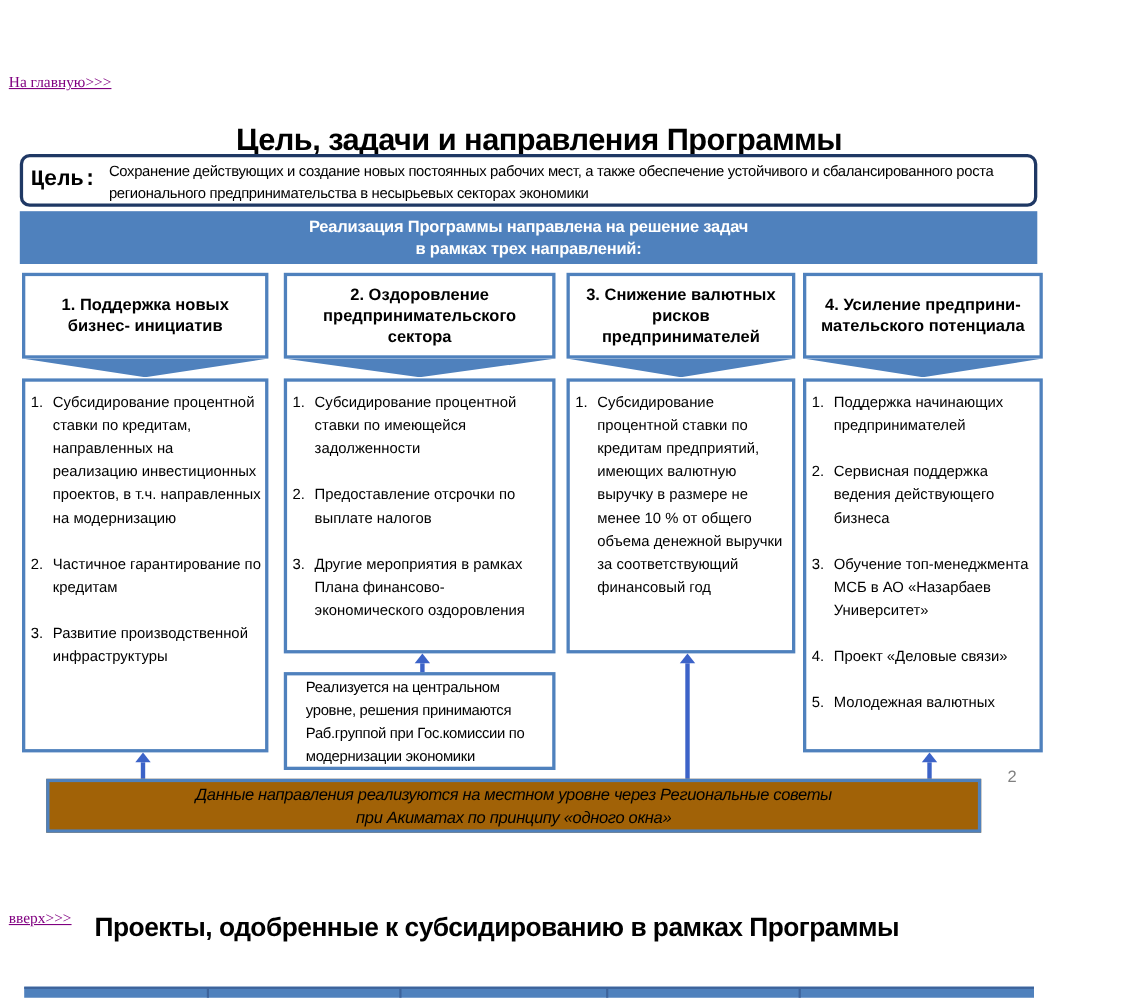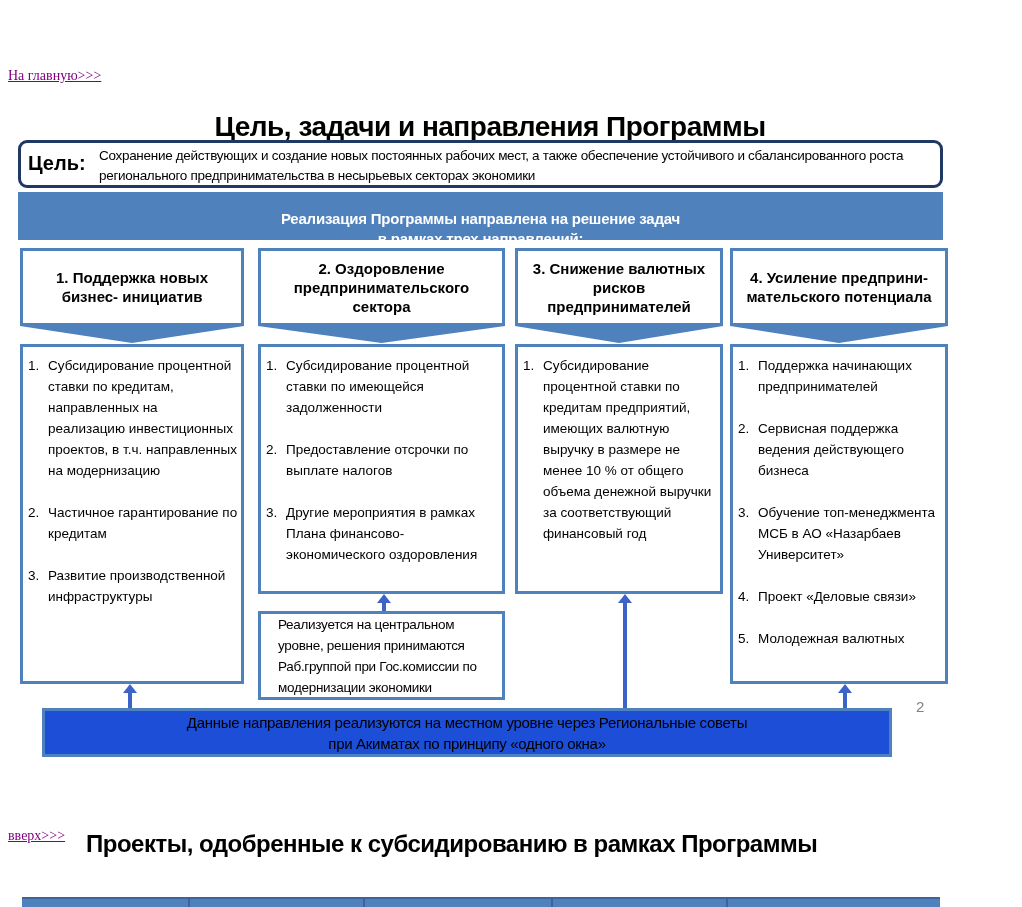--- a/index.html
+++ b/index.html
@@ -18,30 +18,30 @@
   .main-title {
     position:absolute; top:80px; left:0; width:980px; text-align:center;
     font-size:28px; font-weight:bold; letter-spacing:-0.5px;margin-top:31px;
   }
 
   
   .goal-box {
     position:absolute; left:18px; top:140px; width:925px; height:48px;
     border:3px solid #1F3864; border-radius:9px; background:#fff;
   }
-  .goal-label { position:absolute; left:7px; top:9px; font-size:20px; font-weight:bold; }
+  .goal-label { position:absolute; left:7px; top:9px; font-size:20px; font-weight:bold;font-family:Liberation Mono, monospace; }
   .goal-text  { position:absolute; left:78px; top:3px; width:840px; font-size:13.5px; line-height:20px; letter-spacing:-0.3px; }
 
   
   .banner {
     position:absolute; left:18px; top:192px; width:925px; height:48px;
     background:#4F81BD; color:#fff; font-weight:bold; font-size:15px;
     text-align:center; letter-spacing:-0.2px;
   }
-  .banner .l1 { padding-top:17px; line-height:20px; }
+  .banner .l1 { padding-top:5px; line-height:20px; }
   .banner .l2 { line-height:20px; }
 
   
   .hdr {
     position:absolute; top:248px; height:78px; background:#fff;
     border:3px solid #4F81BD; display:flex; align-items:center; justify-content:center;
     text-align:center; font-weight:bold; font-size:15px; line-height:19px; padding:0 5px;
   }
   .chev { position:absolute; top:326px; height:17px; background:#4F81BD;
           clip-path:polygon(0 0, 100% 0, 50% 100%); }
@@ -75,22 +75,22 @@
                  border-right:7px solid transparent; border-bottom:9px solid #3C63C8; }
   .arrow .shaft { width:4px; margin:0 auto; background:#3C63C8; }
   #arrow-1 { left:123px; top:684px; } #arrow-1 .shaft { height:15px; }
   #arrow-2 { left:377px; top:594px; } #arrow-2 .shaft { height:8px; }
   #arrow-3 { left:618px; top:594px; } #arrow-3 .shaft { height:105px; }
   #arrow-4 { left:838px; top:684px; } #arrow-4 .shaft { height:15px; }
 
   
   .bottom-box {
     position:absolute; left:42px; top:708px; width:850px; height:49px;
-    border:3px solid #4F81BD; background:#1d4ed8; text-align:center;
-    font-size:15px; line-height:21px; padding-top:1px; letter-spacing:-0.3px;
+    border:3px solid #4F81BD; background:#a16207; text-align:center;
+    font-size:15px; line-height:21px; padding-top:1px; letter-spacing:-0.3px;font-style:italic;
   }
   .page-number { position:absolute; left:916px; top:698px; color:#808080; font-size:15px; }
 
   
   .sec2-title {
     position:absolute; top:830px; left:86px; font-size:24px; font-weight:bold;
     letter-spacing:-0.5px;
   }
   .ptable {
     position:absolute; left:22px; top:897px; width:918px; height:12px;

